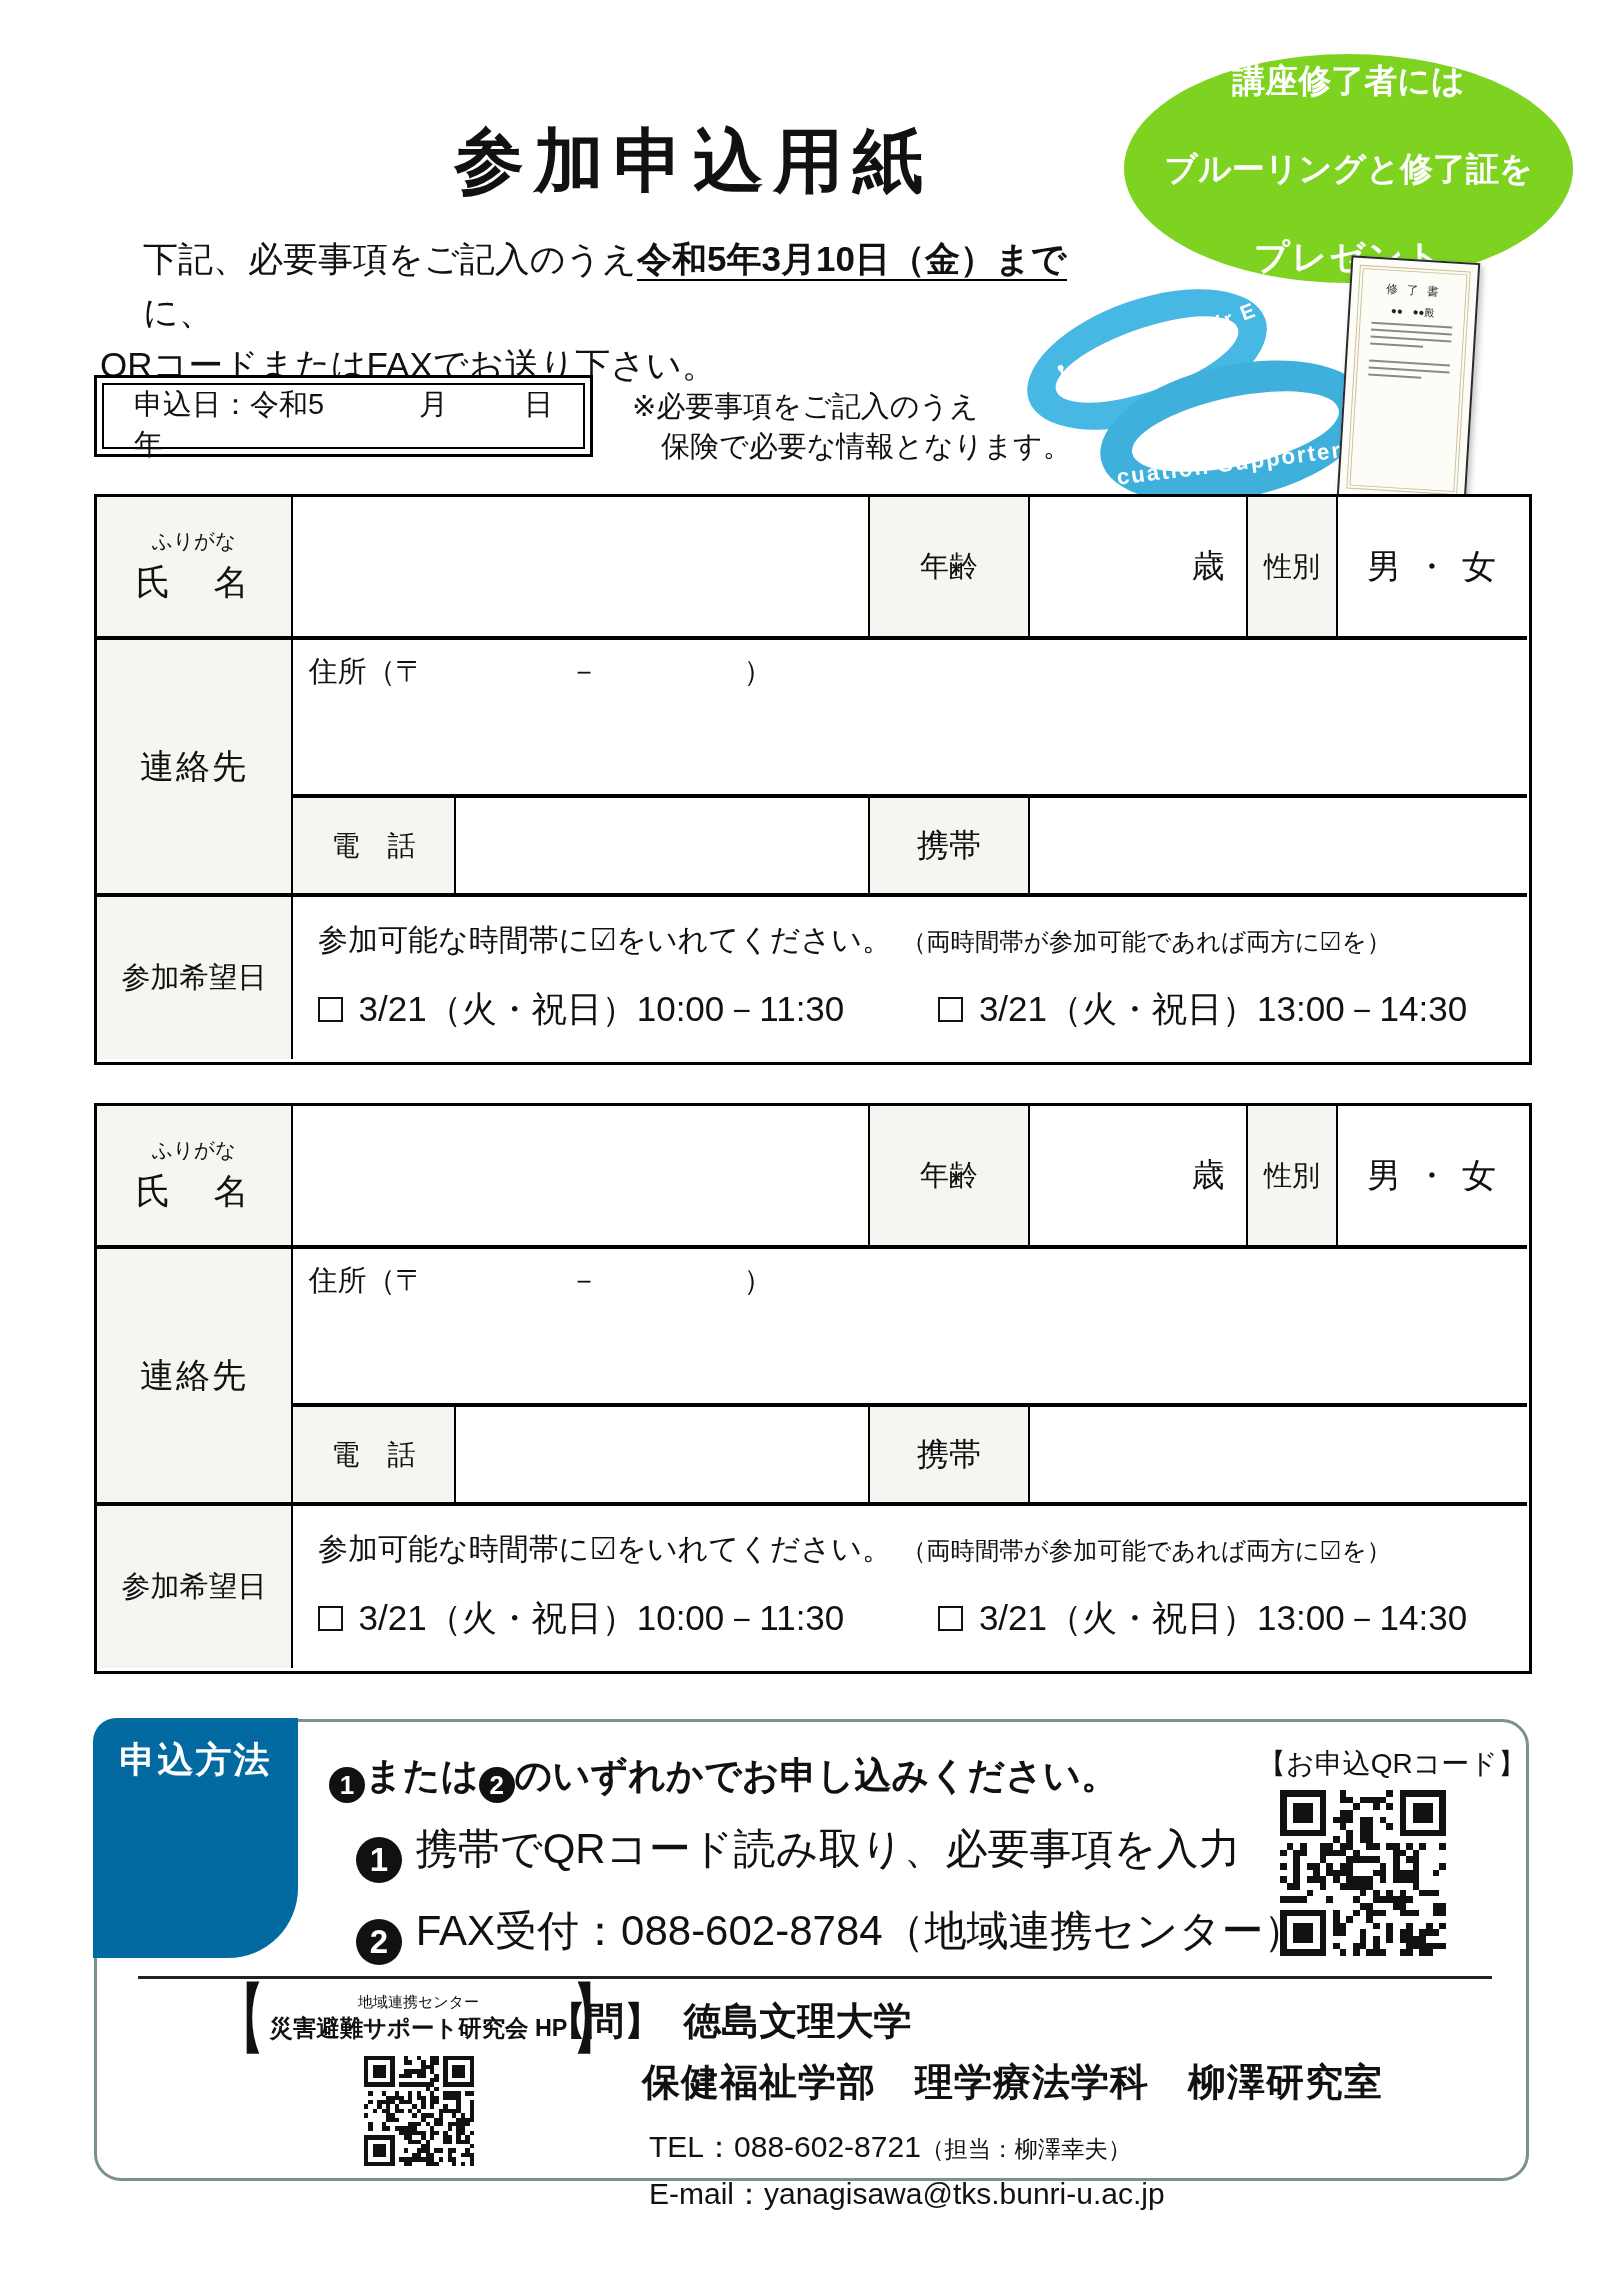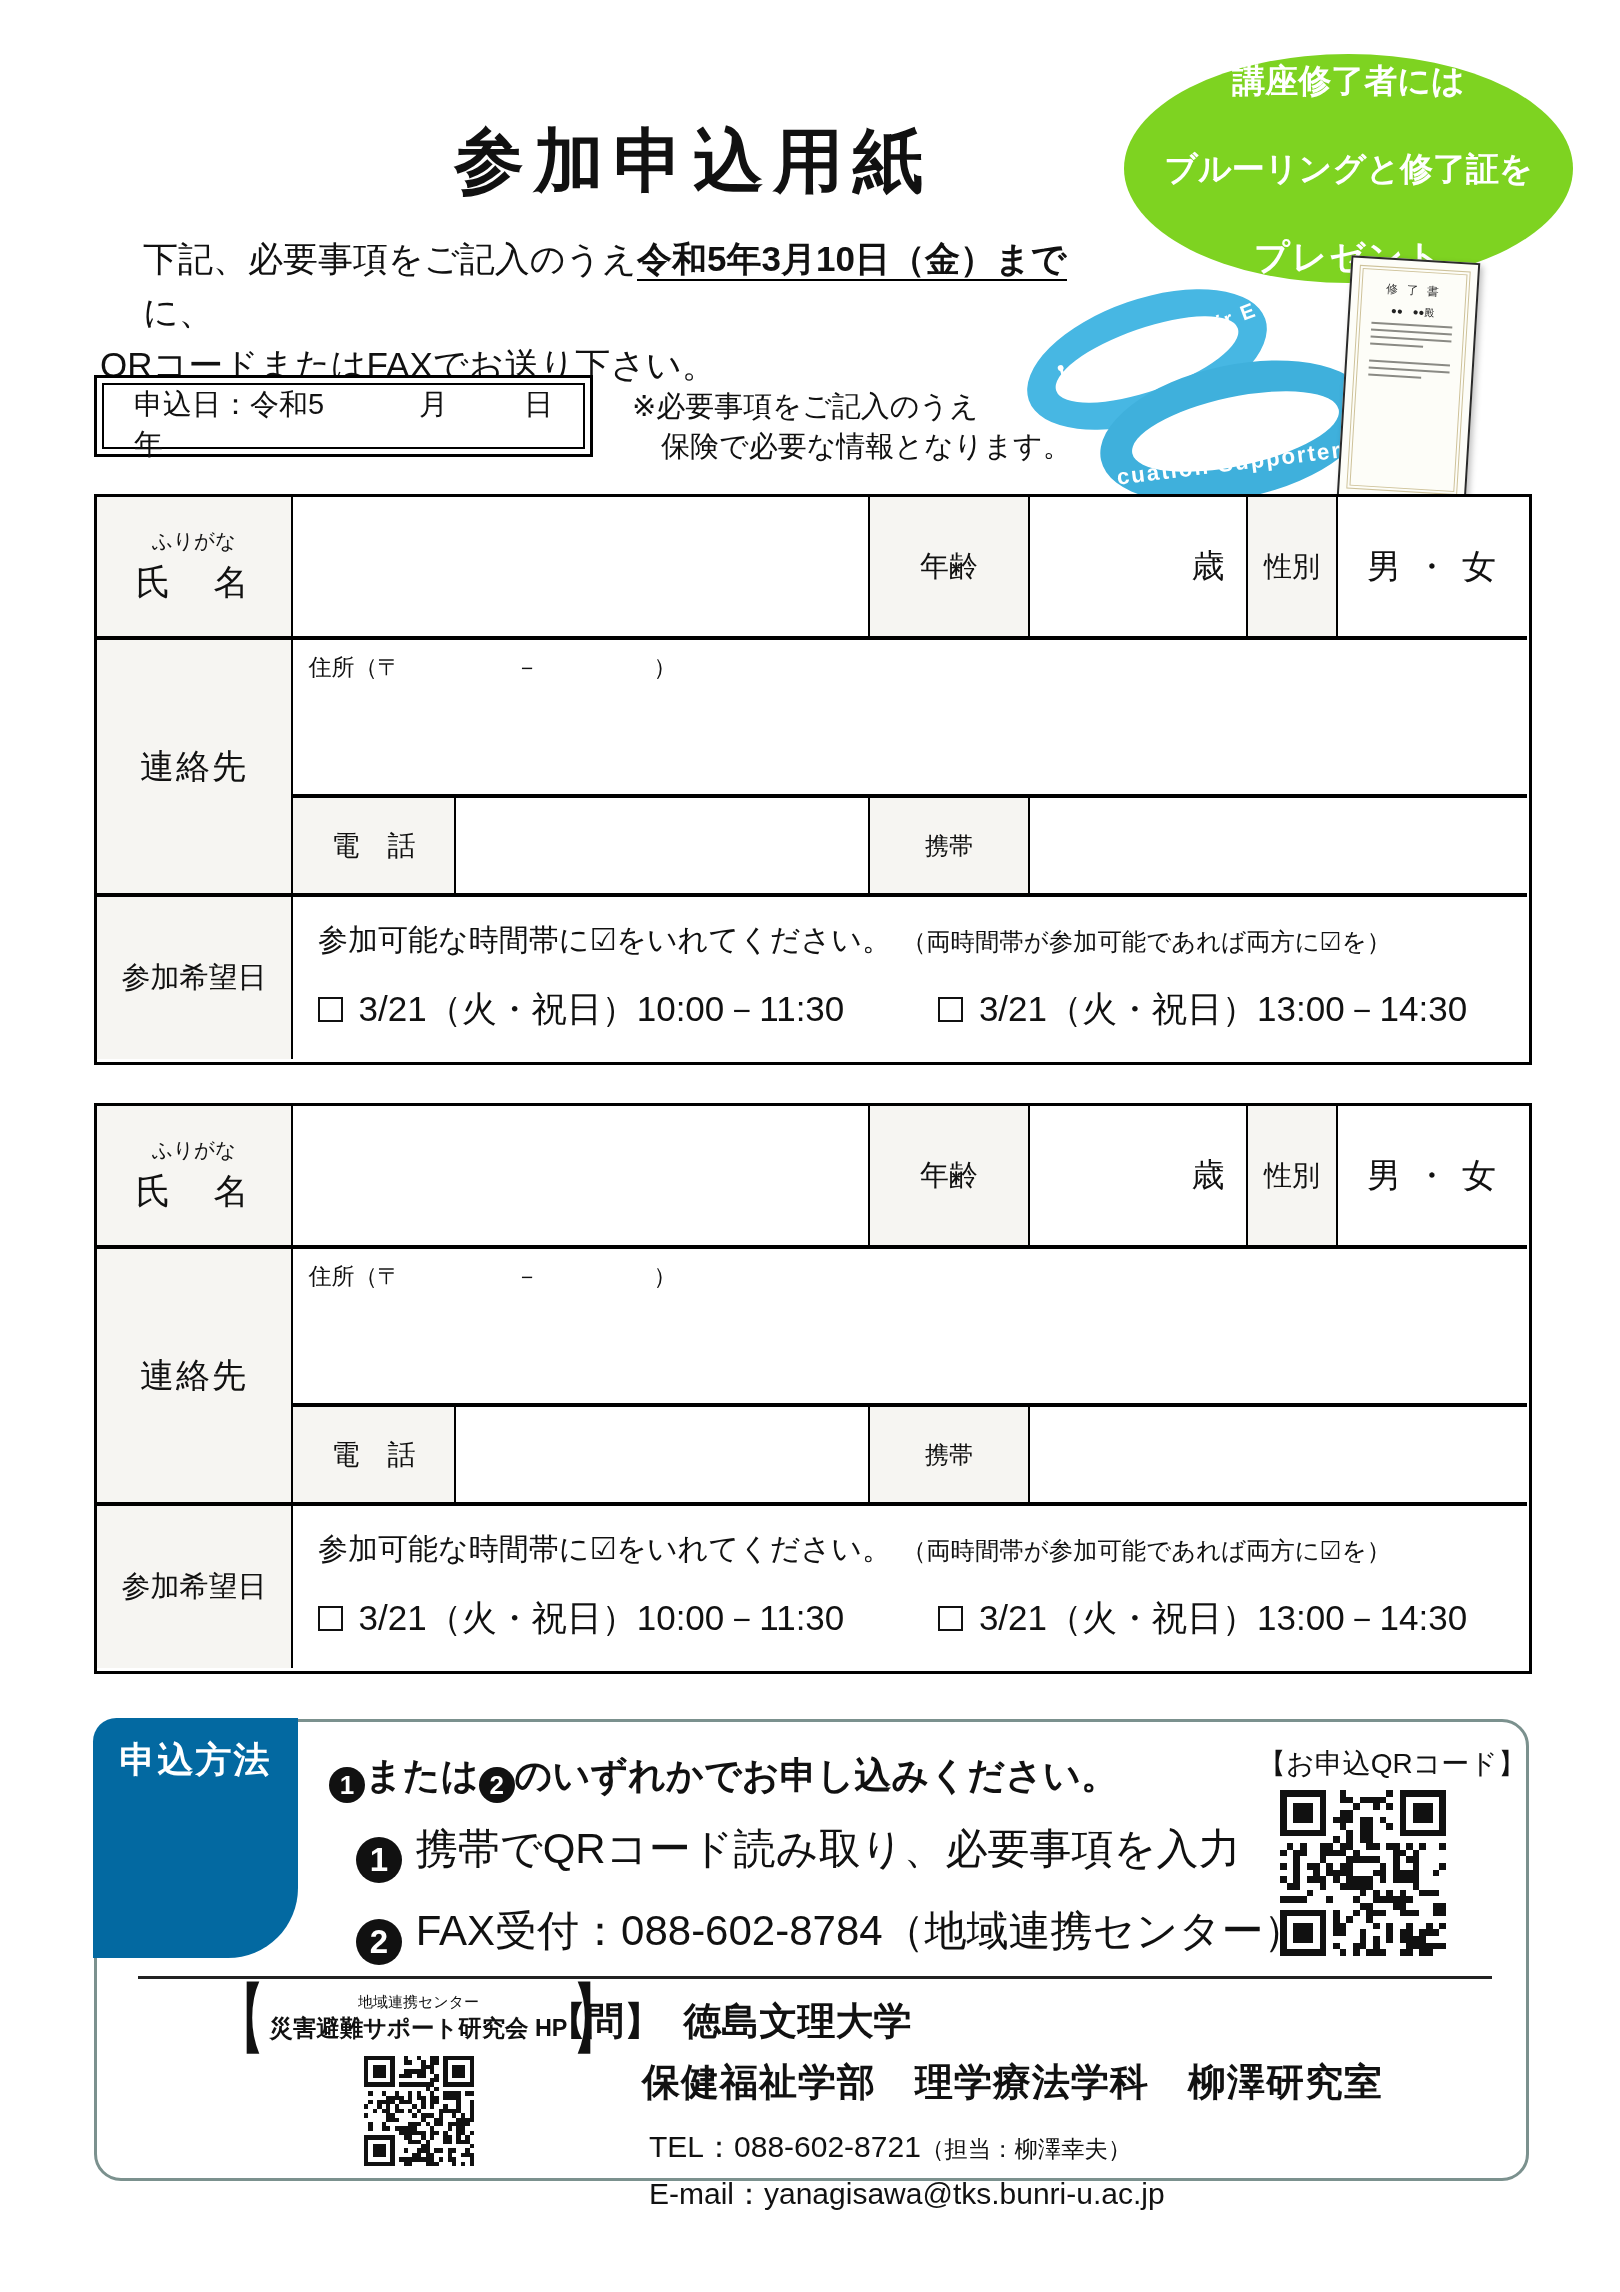--- a/index.html
+++ b/index.html
@@ -68,24 +68,24 @@
   .cell-lab { background:#f6f5f2; display:flex; flex-direction:column; align-items:center; justify-content:center; }
   .c-namelab { grid-area:1/1/2/2; }
   .c-namelab .furi { font-size:20.5px; }
   .c-namelab .nm { font-size:35px; letter-spacing:3.9px; margin-top:3.9px; }
   .c-namein { grid-area:1/2/2/4; }
   .c-agelab { grid-area:1/4/2/5; font-size:29px; }
   .c-sai { grid-area:1/5/2/6; display:flex; align-items:center; justify-content:flex-end; padding-right:21.5px; font-size:33px; }
   .c-sexlab { grid-area:1/6/2/7; font-size:28px; }
   .c-mf { grid-area:1/7/2/8; border-right:none !important; display:flex; align-items:center; justify-content:center; font-size:34px; letter-spacing:2px; }
   .c-contact { grid-area:2/1/4/2; font-size:34px; letter-spacing:2px; }
-  .c-addr { grid-area:2/2/3/8; border-right:none !important; padding:11.7px 15.6px; font-size:23px; }
+  .c-addr { grid-area:2/2/3/8; border-right:none !important; padding:11.7px 15.6px; font-size:29px; }
   .c-tellab { grid-area:3/2/4/3; font-size:28px; }
   .c-telin { grid-area:3/3/4/4; }
-  .c-moblab { grid-area:3/4/4/5; font-size:24px; }
+  .c-moblab { grid-area:3/4/4/5; font-size:32px; }
   .c-mobin { grid-area:3/5/4/8; border-right:none !important; }
   .c-daylab { grid-area:4/1/5/2; border-bottom:none !important; font-size:29px; }
   .c-daycontent { grid-area:4/2/5/8; border:none !important; padding:23.4px 5.9px 0 25px; }
   .day-line1 { font-size:30px; }
   .day-line1 .sub { font-size:24.4px; margin-left:9.8px; }
   .day-line2 { margin-top:25px; font-size:35px; display:flex; align-items:center; }
   .chk { display:inline-block; width:25px; height:25px; border:2.9px solid #111; margin-right:15.6px; flex:none; }
   .opt { display:flex; align-items:center; }
   .opt2 { margin-left:94px; }
 

